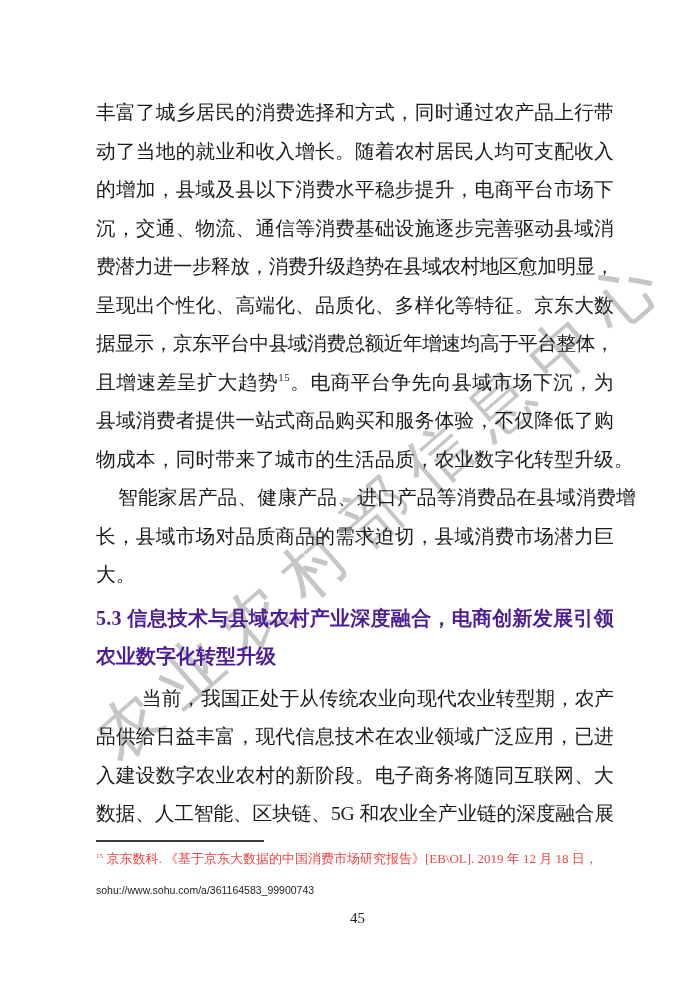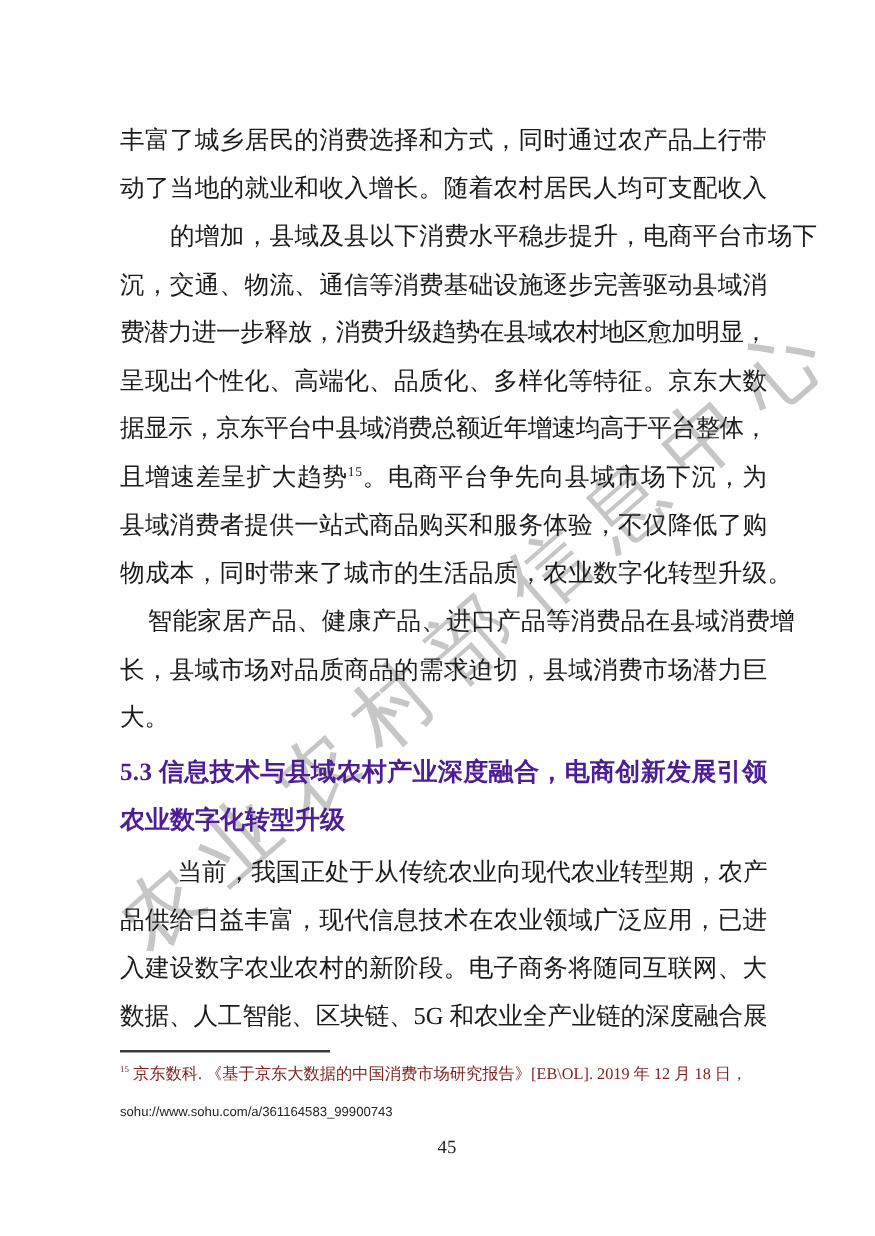--- a/index.html
+++ b/index.html
@@ -48,21 +48,21 @@
   .fnrule {
     margin-top:7px;
     width:168px; height:0;
     border-top:2px solid #3a3a3a;
   }
   .fnline {
     margin-top:6px;
     font-size:13px;
     line-height:22px;
     white-space:nowrap;
-    color:#7f1d1d;
+    color:#ef4444;
   }
   .fnline sup, .line sup {
     font-size:0.55em;
     vertical-align:super;
     line-height:0;
   }
   .fnurl {
     margin-top:12px;
     font-family:"Liberation Sans","DejaVu Sans",sans-serif;
     font-size:10.5px;
@@ -85,21 +85,21 @@
 
 <div class="page">
 
   <div class="watermark">农业农村部信息中心</div>
 
   <div class="content">
 
     <div>
       <div class="line j" style="letter-spacing: 0.235577px;"><span>丰富了城乡居民的消费选择和方式，同时通过农产品上行带</span></div>
       <div class="line j" style="letter-spacing: 0.235577px;"><span>动了当地的就业和收入增长。随着农村居民人均可支配收入</span></div>
-      <div class="line j" style="letter-spacing: 0.235577px; margin-left: 40px;"><span>的增加，县域及县以下消费水平稳步提升，电商平台市场下</span></div>
+      <div class="line j" style="letter-spacing: 0.235577px;"><span>的增加，县域及县以下消费水平稳步提升，电商平台市场下</span></div>
       <div class="line j" style="letter-spacing: 0.235577px;"><span>沉，交通、物流、通信等消费基础设施逐步完善驱动县域消</span></div>
       <div class="line j" style="letter-spacing: -0.502315px;"><span>费潜力进一步释放，消费升级趋势在县域农村地区愈加明显，</span></div>
       <div class="line j" style="letter-spacing: 0.235577px;"><span>呈现出个性化、高端化、品质化、多样化等特征。京东大数</span></div>
       <div class="line j" style="letter-spacing: -0.502315px;"><span>据显示，京东平台中县域消费总额近年增速均高于平台整体，</span></div>
       <div class="line j" style="letter-spacing: 0.554977px;"><span><span>且增速差呈扩大趋势</span><sup>15</sup><span>。电商平台争先向县域市场下沉，为</span></span></div>
       <div class="line j" style="letter-spacing: 0.235577px;"><span>县域消费者提供一站式商品购买和服务体验，不仅降低了购</span></div>
       <div class="line j" style="letter-spacing: 0.235577px;"><span>物成本，同时带来了城市的生活品质，农业数字化转型升级。</span></div>
       <div class="line j" style="letter-spacing: 0.235577px; margin-left: 22px;"><span>智能家居产品、健康产品、进口产品等消费品在县域消费增</span></div>
       <div class="line j" style="letter-spacing: 0.235577px;"><span>长，县域市场对品质商品的需求迫切，县域消费市场潜力巨</span></div>
       <div class="line">大。</div>

